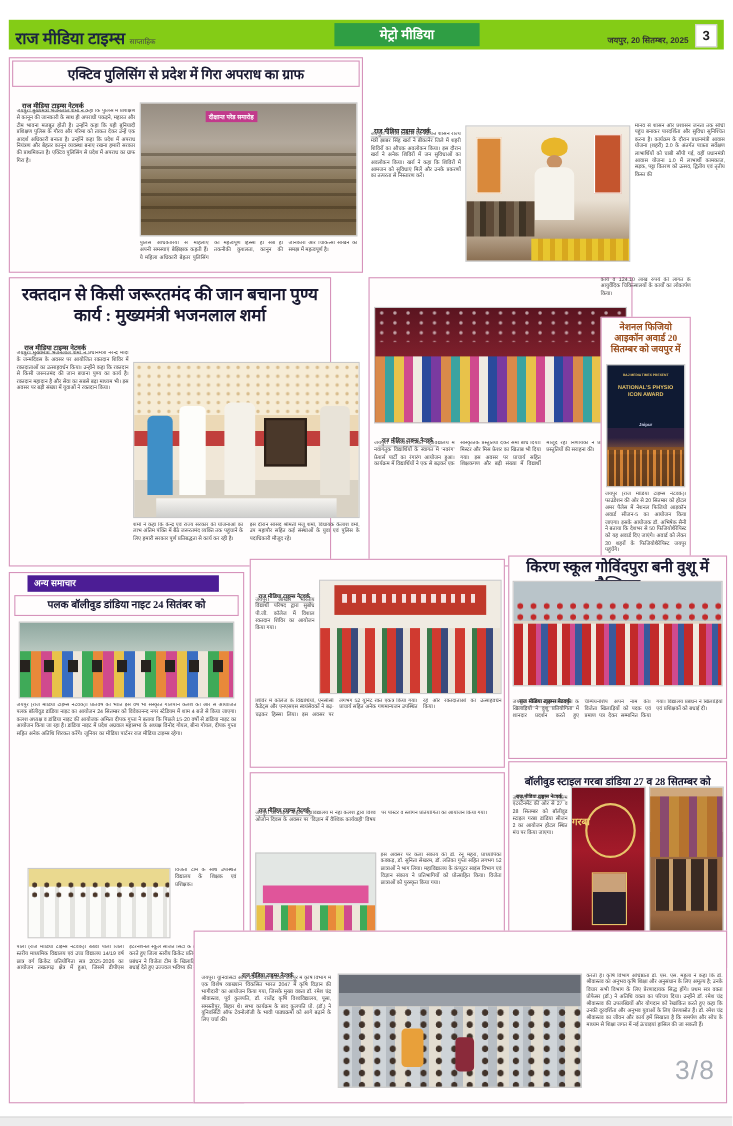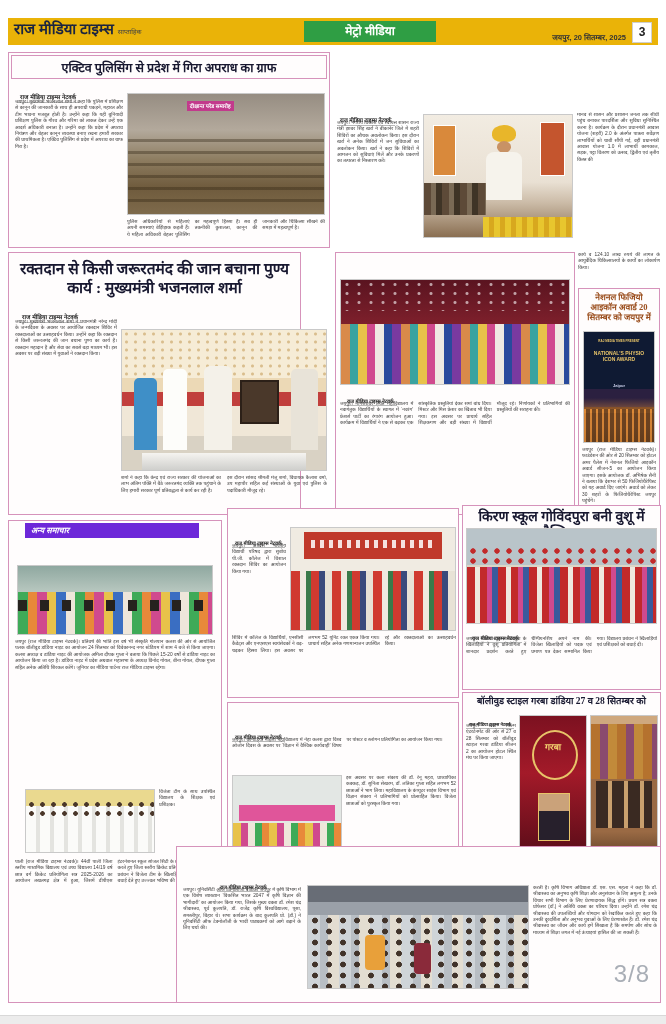--- a/index.html
+++ b/index.html
@@ -11,28 +11,28 @@
   .hl-brown{color:#9a4d1c;}
   .by{font-weight:bold;font-size:6px;color:#222;border-bottom:1px solid #b9b9b9;display:inline-block;padding:0 3px 1px 3px;white-space:nowrap;}
   .body-txt{font-size:4.8px;line-height:6.4px;color:#3c3c3c;text-align:justify;overflow:hidden;box-sizing:border-box;}
   .cols2{column-count:2;column-gap:5px;}
   .cols3{column-count:3;column-gap:5px;}
   .photo{box-sizing:border-box;border:1px solid #c9c9c9;overflow:hidden;position:absolute;}
   .pbanner{position:absolute;background:#c23a8c;color:#fff;font-size:5.5px;font-weight:bold;
            padding:1px 3px;text-align:center;white-space:nowrap;}
   .pband{position:absolute;left:0;right:0;}
   
-  #hdr{background:#eab308;display:flex;align-items:flex-start;}
+  #hdr{background:#84cc16;display:flex;align-items:flex-end;}
   #masthead{font-family:"Liberation Serif", serif;font-weight:bold;font-size:15px;color:#1b2440;}
   #weekly{font-size:6.5px;color:#444;margin-left:4px;}
   #metro{background:#2f9e44;color:#fff;font-weight:bold;font-size:12px;text-align:center;line-height:21px;}
   #dateline{font-size:7.5px;color:#333;font-weight:bold;}
   #pagebox{background:#fff;border:1px solid #cfcfcf;font-weight:bold;font-size:12px;color:#222;
            width:18px;height:19px;line-height:19px;text-align:center;}
-  #other-bar{background:#6d28d9;color:#fff;font-weight:bold;font-size:8px;line-height:15px;padding-left:6px;font-style:italic;}
+  #other-bar{background:#4c1d95;color:#fff;font-weight:bold;font-size:8px;line-height:15px;padding-left:6px;}
   #pg-ind{font-size:24px;color:#a9aeb6;letter-spacing:1px;}
   #bottom-strip{background:#ececec;border-top:1px solid #d8d8d8;}
   
   #ph-police{background:linear-gradient(#968d82,#b3a99c 30%,#8d7c60 55%,#6f5b3d 78%,#7e6a4b);}
   #ph-police .rows{top:30%;height:60%;background:repeating-linear-gradient(0deg,rgba(50,38,20,.38) 0 3px,transparent 3px 12px);}
   #ph-udh{background:linear-gradient(#f2ece2,#e9e0d3 55%,#cbbba7 72%,#8a6f52);}
   #ph-udh .poster-l{left:6%;top:8%;width:14%;height:40%;background:#d9893b;border:1px solid #fff;position:absolute;}
   #ph-udh .poster-r{right:5%;top:6%;width:15%;height:42%;background:#c4552e;border:1px solid #fff;position:absolute;}
   #ph-udh .turban{left:46%;top:8%;width:16%;height:14%;background:#e8b62a;border-radius:50% 50% 40% 40%;position:absolute;}
   #ph-udh .face{left:49%;top:21%;width:10%;height:10%;background:#c89265;border-radius:50%;position:absolute;}
@@ -66,21 +66,21 @@
   #ph-subodh .people{bottom:0;height:58%;background:repeating-linear-gradient(90deg,#d03a30 0 9px,#efe9df 9px 15px,#3a7a4a 15px 20px,#d03a30 20px 28px,#3a4a7c 28px 34px,#e8e2d6 34px 41px);position:absolute;left:0;right:0;}
   #ph-kiran{background:linear-gradient(#b9c4c9 0 38%,#dcd5c6 38%);}
   #ph-kiran .turbans{top:18%;height:22%;background:radial-gradient(circle 2.4px,#c22a2a 0 2.4px,transparent 3px);background-size:12px 10px;}
   #ph-kiran .people{bottom:0;height:60%;background:repeating-linear-gradient(90deg,#c22a2a 0 8px,#efe9df 8px 13px,#c22a2a 13px 20px,#d04a8e 20px 25px,#3a5a9c 25px 31px);}
   #ph-poster{background:#e3e7e4;}
   #ph-poster .banner{top:30%;height:16%;left:6%;right:6%;background:#e0559a;position:absolute;}
   #ph-poster .people{bottom:0;height:52%;background:repeating-linear-gradient(90deg,#e8c24a 0 8px,#d04a8e 8px 15px,#eee6da 15px 22px,#3faa58 22px 29px,#e8893a 29px 36px);position:absolute;left:0;right:0;}
   #ph-garba1{background:linear-gradient(#7c1120,#a31a29 42%,#5d0d19);}
   #ph-garba1 .ring{left:18%;top:10%;width:64%;height:34%;border:2px solid #e8c469;border-radius:50%;position:absolute;}
   #ph-garba1 .man{left:28%;bottom:8%;width:44%;height:34%;background:linear-gradient(#caa27a 0 36%,#27202c 36%);border:1px solid #e8c469;position:absolute;}
-  .garba-label{position:absolute;left:0;right:0;top:18%;text-align:center;color:#f2cf6e;font-weight:bold;font-size:9px;font-family:"Liberation Serif",serif;}
+  .garba-label{position:absolute;left:0;right:0;top:18%;text-align:left;color:#f2cf6e;font-weight:bold;font-size:9px;font-family:"Liberation Serif",serif;}
   #ph-garba2{background:linear-gradient(#cfa87e 0 30%,#9a6a44 30% 85%,#6e4a2e);}
   #ph-garba2 .women{top:6%;height:40%;background:repeating-linear-gradient(90deg,#b5722e 0 9px,#8a4a6e 9px 17px,#c28a3a 17px 26px);}
   #ph-garba2 .frames{top:48%;height:34%;left:8%;right:8%;background:repeating-linear-gradient(90deg,#3a2a22 0 12px,#c9a06e 12px 16px);position:absolute;}
   #ph-uot{background:linear-gradient(#686d76 0 16%,#9aa0a8 16% 28%,#cbc5ba 28%);}
   #ph-uot .aud{bottom:0;height:72%;background:radial-gradient(circle 2.6px,#41332a 0 2.6px,transparent 3.2px),repeating-linear-gradient(90deg,#cfd4d8 0 12px,#b8bec4 12px 20px,#e3ddd1 20px 31px);background-size:14px 11px,auto;}
   #ph-uot .sari{left:26%;bottom:18%;width:9%;height:34%;background:#e8a03a;position:absolute;border-radius:4px;}
   #ph-uot .sari2{left:48%;bottom:14%;width:8%;height:30%;background:#8a2a3a;position:absolute;border-radius:4px;}
 </style>
 </head>
 <body>
@@ -142,37 +142,38 @@
 
   <div class="abs box" style="left:335px;top:252px;width:240px;height:263px;">
     <div id="ph-navrang" class="photo" style="left:4px;top:26px;width:230px;height:106px;">
       <div class="pband conf"></div>
         <div class="pband people"></div>
     </div>
     <div class="abs" style="left:8px;top:136px;"><span class="by" style="font-size:5px;">राज मीडिया टाइम्स नेटवर्क</span></div>
     <div class="abs body-txt cols3" style="left:4px;top:148px;width:230px;height:110px;">जयपुर। मानसरोवर स्थित महाविद्यालय में नवागंतुक विद्यार्थियों के स्वागत में ‘नवरंग’ फ्रेशर्स पार्टी का रंगारंग आयोजन हुआ। कार्यक्रम में विद्यार्थियों ने एक से बढ़कर एक सांस्कृतिक प्रस्तुतियां देकर समां बांध दिया। मिस्टर और मिस फ्रेशर का खिताब भी दिया गया। इस अवसर पर प्राचार्य सहित शिक्षकगण और बड़ी संख्या में विद्यार्थी मौजूद रहे। निर्णायकों ने प्रतिभागियों की प्रस्तुतियों की सराहना की।</div>
   </div>
 
-  <div class="abs" style="left:578px;top:252px;width:83px;height:263px;">
+  <div class="abs" style="left:546px;top:252px;width:83px;height:263px;">
     <div class="abs body-txt" style="left:0;top:0;width:82px;height:32px;">कार्य व 124.10 लाख रुपये की लागत के आयुर्वेदिक चिकित्सालयों के कार्यों का लोकार्पण किया।</div>
     <div class="abs box" style="left:0;top:36px;width:82px;height:226px;">
       <div class="hl hl-brown" style="margin-top:4px;font-size:8.5px;padding:0 3px;">नेशनल फिजियो आइकॉन अवार्ड 20 सितम्बर को जयपुर में</div>
       <div id="ph-physio" class="photo" style="left:4px;top:42px;width:72px;height:112px;">
         <div class="physio-t" style="top:6%;font-size:3px;">RAJ MEDIA TIMES PRESENT</div>
         <div class="physio-t" style="top:16%;font-size:5px;line-height:1.3;padding:0 4px;">NATIONAL'S PHYSIO ICON AWARD</div>
         <div class="physio-t" style="top:46%;font-size:4px;color:#cfd4ef;">Jaipur</div>
         <div class="pband glow"></div>
           <div class="pband palace"></div>
       </div>
       <div class="abs body-txt" style="left:3px;top:158px;width:74px;height:62px;">जयपुर (राज मीडिया टाइम्स नेटवर्क)। फाउंडेशन की ओर से 20 सितम्बर को होटल अमर पैलेस में नेशनल फिजियो आइकॉन अवार्ड सीजन-5 का आयोजन किया जाएगा। इसके आयोजक डॉ. अभिषेक सैनी ने बताया कि देशभर से 50 फिजियोथैरेपिस्ट को यह अवार्ड दिए जाएंगे। अवार्ड को लेकर 30 शहरों के फिजियोथैरेपिस्ट जयपुर पहुंचेंगे।</div>
     </div>
   </div>
 
   <div class="abs box" style="left:8px;top:520px;width:214px;height:483px;">
     <div id="other-bar" class="abs" style="left:16px;top:2px;width:168px;height:15px;">अन्य समाचार</div>
+    <div class="abs box hl" style="left:4px;top:20px;width:204px;height:19px;font-size:9.5px;line-height:19px;">पलक बॉलीवुड डांडिया नाइट 24 सितंबर को</div>
     <div id="ph-palak" class="photo" style="left:8px;top:44px;width:196px;height:70px;">
       <div class="pband people"></div>
         <div class="pband posters"></div>
     </div>
     <div class="abs body-txt" style="left:6px;top:118px;width:200px;height:110px;">जयपुर (राज मीडिया टाइम्स नेटवर्क)। प्रतिवर्ष की भांति इस वर्ष भी संस्कृति गोलपान कलश की ओर से आयोजित पलक बॉलीवुड डांडिया नाइट का आयोजन 24 सितम्बर को विवेकानन्द नगर स्टेडियम में शाम 4 बजे से किया जाएगा। कलश अध्यक्ष व डांडिया नाइट की आयोजक अमिता दीपक गुप्ता ने बताया कि पिछले 15-20 वर्षों से डांडिया नाइट का आयोजन किया जा रहा है। डांडिया नाइट में प्रदेश अग्रवाल महासभा के अध्यक्ष विनोद गोयल, बीना गोयल, दीपक गुप्ता सहित अनेक अतिथि शिरकत करेंगे। जूनियर का मीडिया पार्टनर राज मीडिया टाइम्स रहेगा।</div>
     <div id="ph-cricket" class="photo" style="left:16px;top:268px;width:130px;height:64px;">
       <div class="pband team"></div>
         <div class="pband heads"></div>
     </div>
     <div class="abs body-txt" style="left:150px;top:268px;width:56px;height:64px;">विजेता टीम के साथ उपस्थित विद्यालय के शिक्षक एवं प्रशिक्षक।</div>
@@ -204,21 +205,21 @@
     <div class="abs" style="left:4px;top:22px;"><span class="by" style="font-size:5px;">राज मीडिया टाइम्स नेटवर्क</span></div>
     <div class="abs body-txt cols2" style="left:4px;top:34px;width:224px;height:34px;">जयपुर। कानोड़िया महिला महाविद्यालय में नेहा कलश द्वारा विश्व ओजोन दिवस के अवसर पर ‘विज्ञान में वैश्विक कार्यवाही’ विषय पर पोस्टर व स्लोगन प्रतियोगिता का आयोजन किया गया।</div>
     <div id="ph-poster" class="photo" style="left:4px;top:72px;width:110px;height:100px;">
       <div class="banner"></div>
         <div class="people"></div>
     </div>
     <div class="abs body-txt" style="left:118px;top:72px;width:110px;height:100px;">इस अवसर पर कला संकाय की डॉ. रेनू महरा, प्राध्यापिका कक्कड़, डॉ. सुनिता सेखरम, डॉ. लतिका गुप्ता सहित लगभग 52 छात्राओं ने भाग लिया। महाविद्यालय के कंप्यूटर साइंस विभाग एवं विज्ञान संकाय ने प्रतिभागियों को प्रोत्साहित किया। विजेता छात्राओं को पुरस्कृत किया गया।</div>
   </div>
 
   <div class="abs box" style="left:462px;top:692px;width:199px;height:188px;">
-    <div class="hl" style="margin-top:3px;font-size:9.5px;">बॉलीवुड स्टाइल गरबा डांडिया 27 व 28 सितम्बर को</div>
+    <div class="hl" style="margin-top:14px;font-size:9.5px;">बॉलीवुड स्टाइल गरबा डांडिया 27 व 28 सितम्बर को</div>
     <div class="abs" style="left:3px;top:19px;"><span class="by" style="font-size:4.5px;">राज मीडिया टाइम्स नेटवर्क</span></div>
     <div class="abs body-txt" style="left:3px;top:30px;width:50px;height:130px;">जयपुर। खन्ना फिल्म एंटरटेनमेंट की ओर से 27 व 28 सितम्बर को बॉलीवुड स्टाइल गरबा डांडिया सीजन 2 का आयोजन होटल स्थित मंच पर किया जाएगा।</div>
     <div id="ph-garba1" class="photo" style="left:56px;top:22px;width:68px;height:138px;">
       <div class="ring"></div>
       <div class="garba-label">गरबा</div>
       <div class="man"></div>
     </div>
     <div id="ph-garba2" class="photo" style="left:127px;top:22px;width:68px;height:138px;">
       <div class="pband women"></div>
         <div class="frames"></div>

